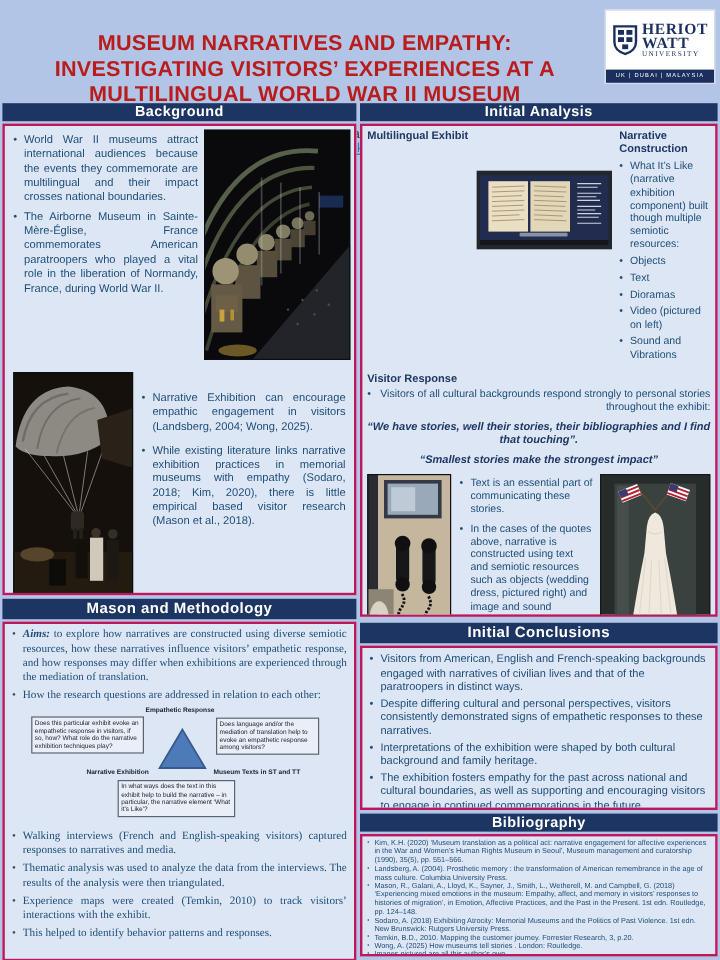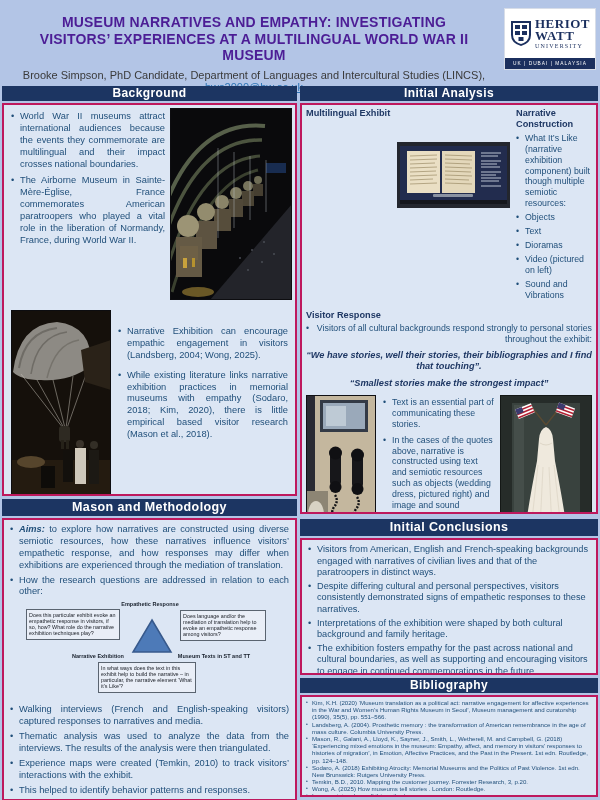--- a/index.html
+++ b/index.html
@@ -3,22 +3,22 @@
 <meta charset="utf-8">
 <style>
   * { margin:0; padding:0; box-sizing:border-box; }
   html,body { width:600px; }
   body { font-family:"Liberation Sans", sans-serif; background:#9fb4d8; }
   .poster { width:600px; height:800px; background:#b3c5e6; padding:2px; overflow:hidden; position:relative; }
 
   
   .header { display:flex; align-items:flex-start; padding:6px 2px 2px 2px; height:84px; }
   .head-center { flex:1; text-align:center; padding-top:2px; }
-  .title { color:#4c1d95; font-weight:800; font-size:14px; line-height:1.18; letter-spacing:.2px;
-           max-width:440px; margin:4px auto; }
+  .title { color:#b91c1c; font-weight:800; font-size:18px; line-height:1.18; letter-spacing:.2px;
+           max-width:440px; margin:16px auto; }
   .author { margin-top:5px; font-size:11px; color:#3a3a3a; }
   .author a, .email { color:#2e75b6; text-decoration:underline; cursor:pointer; }
   .logo-box { width:92px; height:62px; background:#ffffff; border:1px solid #d7dde8; display:flex; flex-direction:column; }
   .logo-top { flex:1; display:flex; align-items:center; justify-content:center; gap:3px; padding:2px; }
   .logo-text { text-align:left; color:#1b2f5e; font-family:"Liberation Serif", serif; }
   .hw1,.hw2 { font-size:13px; font-weight:700; line-height:.92; letter-spacing:.5px; }
   .hw3 { font-size:6px; letter-spacing:1.2px; margin-top:1px; }
   .logo-band { height:11px; background:#1b2f5e; color:#fff; font-size:4.8px; letter-spacing:1px;
                display:flex; align-items:center; justify-content:center; }
 
@@ -43,21 +43,21 @@
   .bg-row1 { display:flex; }
   .bg-row1 .txt { width:163px; font-size:9.3px; line-height:1.28; padding:3px 5px 0 4px; }
   .bg-row1 .txt li { margin-bottom:5px; }
   .bg-row2 { display:flex; margin-top:10px; }
   .bg-row2 .txt { flex:1; font-size:9.3px; line-height:1.28; padding:16px 4px 0 7px; }
   .bg-row2 .txt li { margin-bottom:8px; }
   .pic { display:block; }
 
   
   .panel-aims { height:283px; padding:4px 6px; font-size:9.3px; line-height:1.28; }
-  .panel-aims > ul > li { margin-bottom:3px; }
+  .panel-aims > ul > li { margin-bottom:3px;font-family:Liberation Serif, serif; }
   .aims-label { font-weight:700; font-style:italic; }
 
   .diagram { position:relative; height:100px; margin:2px 0 3px 0; font-size:5.4px; line-height:1.12; color:#20242c; }
   .dg-box { position:absolute; background:#e9eef7; border:1px solid #5a6470; padding:2px; text-align:left; }
   .dg-label { position:absolute; font-weight:700; color:#18202c; text-align:center; font-size:5.5px; }
   .dg-tri { position:absolute; }
 
   
   .panel-ia { height:411px; padding:3px 4px; font-size:8.8px; line-height:1.24; }
   .ia-h { font-weight:700; color:#1f3864; font-size:9.2px; margin-bottom:2px; }

